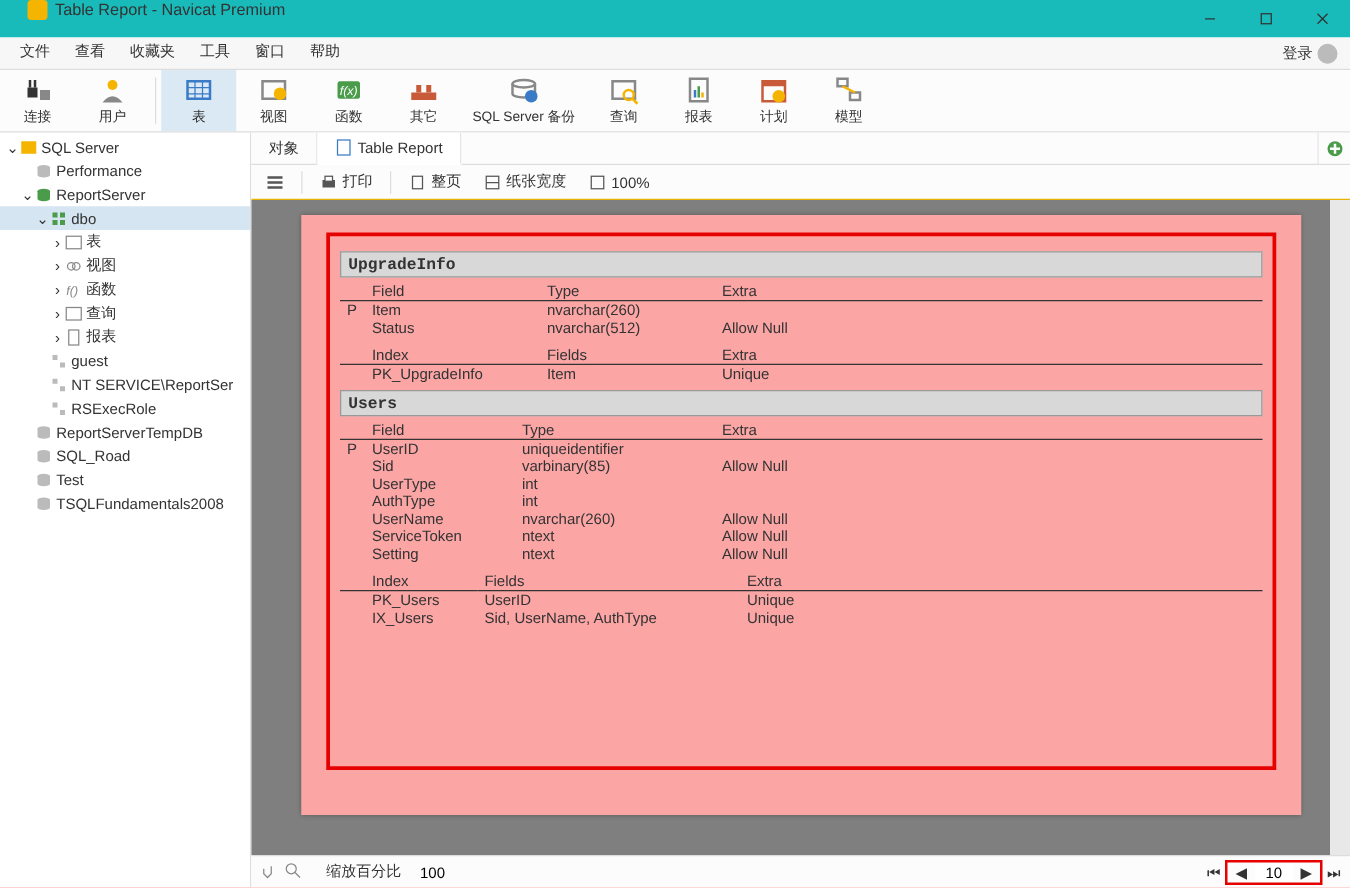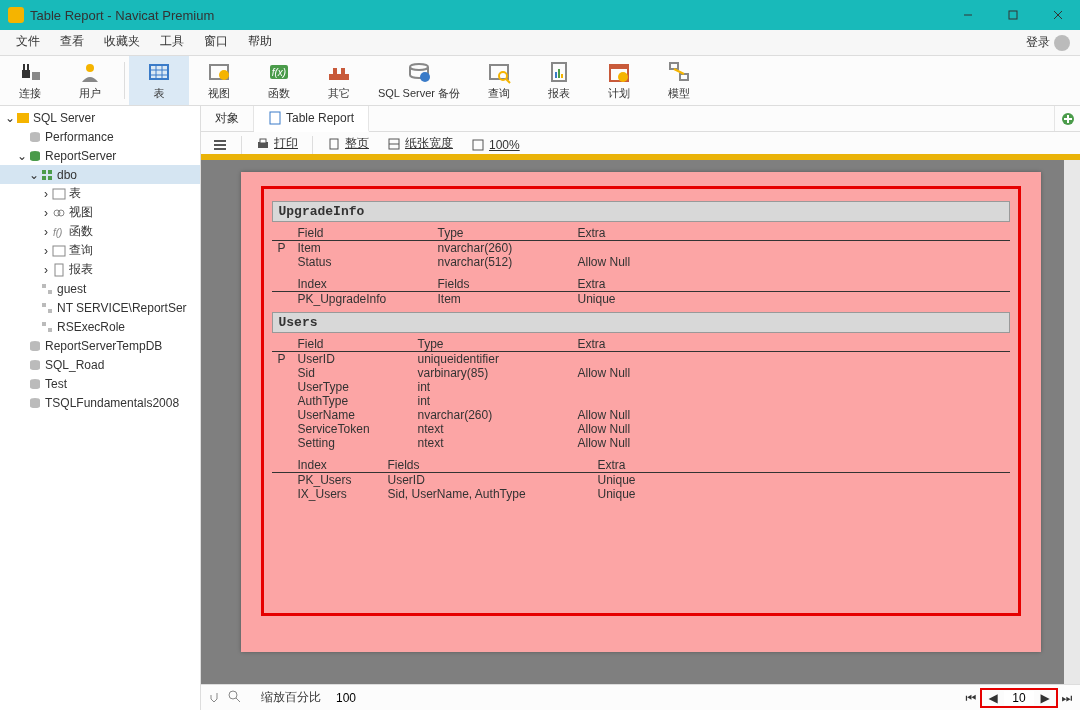--- a/index.html
+++ b/index.html
@@ -1,17 +1,17 @@
 <!DOCTYPE html>
 <html><head>
 <meta charset="utf-8">
 <style>
 * { box-sizing: border-box; margin: 0; padding: 0; }
 body { font-family: "Microsoft YaHei", Arial, sans-serif; font-size: 12px; color: #333; background: #fff; overflow: hidden; }
-.titlebar { background: #18baba; height: 30px; display: flex; align-items: center; padding-left: 8px; color: #333; }
+.titlebar { background: #18baba; height: 30px; display: flex; align-items: flex-start; padding-left: 22px; color: #333; }
 .titlebar .logo { width: 16px; height: 16px; background: #f5b400; border-radius: 3px; margin-right: 6px; }
 .titlebar .title { flex: 1; font-size: 13px; }
 .win-controls { display: flex; }
 .win-btn { width: 45px; height: 30px; display: flex; align-items: center; justify-content: center; color: #333; }
 .win-btn svg { stroke: #333; stroke-width: 1; fill: none; }
 .menubar { height: 26px; background: #f7f7f7; border-bottom: 1px solid #ddd; display: flex; padding: 0 6px; }
 .menu-item { padding: 3px 10px; }
 .menubar .spacer { flex: 1; }
 .login { padding: 3px 4px; display: flex; align-items: center; }
 .login .avatar { width: 16px; height: 16px; background: #bbb; border-radius: 50%; margin-left: 4px; }
@@ -25,21 +25,21 @@
 .tree-row { display: flex; align-items: center; height: 19px; padding-left: 4px; }
 .tree-row.selected { background: #d5e5f2; }
 .tw { width: 12px; display: flex; align-items: center; justify-content: center; }
 .tree-icon { width: 14px; height: 14px; margin-right: 3px; display: inline-flex; align-items: center; justify-content: center; }
 .content { flex: 1; display: flex; flex-direction: column; overflow: hidden; }
 .tabs-row { height: 26px; border-bottom: 1px solid #ddd; display: flex; align-items: stretch; background: #fcfcfc; }
 .tab { padding: 4px 14px; border-right: 1px solid #e5e5e5; display: flex; align-items: center; gap: 4px; }
 .tab.active { background: #fff; border-bottom: 2px solid #fff; margin-bottom: -1px; }
 .tabs-row .filler { flex: 1; }
 .add-tab { width: 26px; display: flex; align-items: center; justify-content: center; border-left: 1px solid #e5e5e5; }
-.sub-toolbar { height: 28px; border-bottom: 6px solid #eab308; display: flex; align-items: flex-end; background: #fcfcfc; padding: 0 8px; gap: 10px; text-decoration: underline; }
+.sub-toolbar { height: 28px; border-bottom: 1px solid #eab308; display: flex; align-items: center; background: #fcfcfc; padding: 0 8px; gap: 10px; }
 .sub-btn { display: flex; align-items: center; gap: 4px; padding: 2px 4px; }
 .report-area { flex: 1; background: #7f7f7f; overflow: auto; position: relative; }
 .page { background: #fca5a5; margin: 12px auto 0; width: 800px; min-height: 480px; box-shadow: 0 0 4px rgba(0,0,0,0.3); padding: 14px 20px 30px; }
 .red-frame { border: 3px solid #e60000; padding: 12px 8px 40px; min-height: 430px; }
 .tbl-title { background: #d8d8d8; border: 1px solid #999; padding: 2px 6px; font-family: "Courier New", monospace; font-weight: bold; font-size: 13px; margin-top: 6px; }
 .tbl-title.first { margin-top: 0; }
 .mono-table { font-family: Liberation Sans, sans-serif; font-size: 12px; border-collapse: collapse; width: 100%; }
 .mono-table td { padding: 0 6px; white-space: pre; }
 .hdr-row td { border-bottom: 1px solid #333; padding-top: 4px; }
 .section-gap td { padding-top: 8px; }

